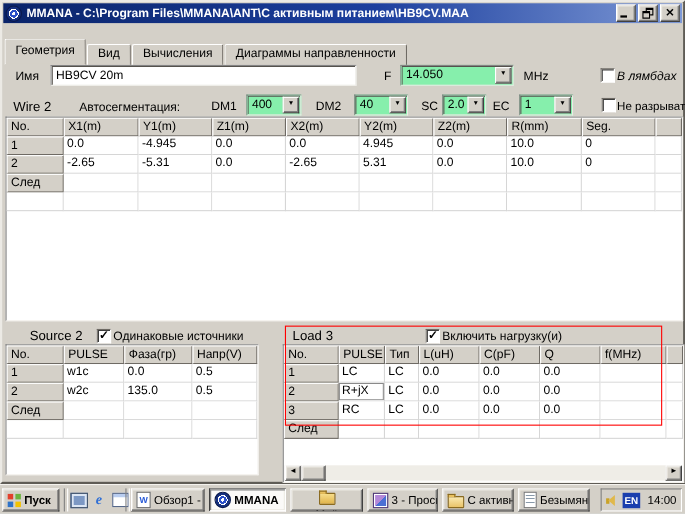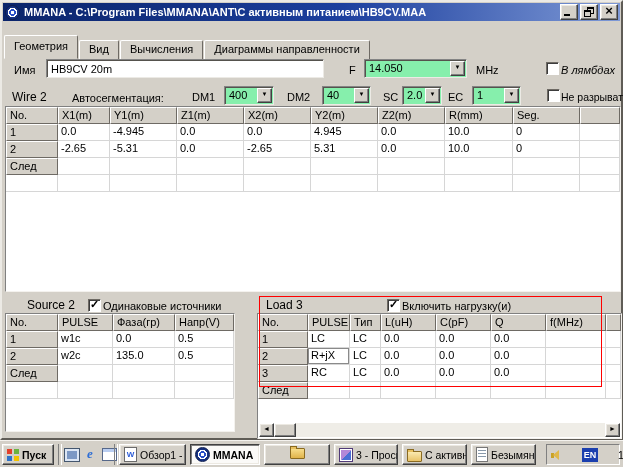--- a/index.html
+++ b/index.html
@@ -43,21 +43,21 @@
   
   .panel{position:absolute;background:#fff;border:1px solid;border-color:#808080 #f4f2ee #f4f2ee #808080;box-sizing:border-box;overflow:hidden;}
   .trow{display:flex;}
   .cell,.hcell{box-sizing:border-box;height:17px;line-height:15px;font-size:11px;padding:0 3px;
                overflow:hidden;white-space:nowrap;flex:none;}
   .cell{background:#fff;border-right:1px solid #d6d6d6;border-bottom:1px solid #d6d6d6;}
   .hcell{background:#d4d0c8;border:1px solid;border-color:#fff #6e6a64 #6e6a64 #fff;}
   .fillc{flex:1 1 auto;}
   .editcell{box-shadow:inset 0 0 0 1px #8a8a8a;}
   
-  .wc0{width:52px}.wc1{width:52px}.wc2{width:67px}.wc3{width:67px}.wc4{width:67px}
+  .wc0{width:52px}.wc1{width:68px}.wc2{width:67px}.wc3{width:67px}.wc4{width:67px}
   .wc5{width:67px}.wc6{width:67px}.wc7{width:68px}.wc8{width:67px}
   .sc0{width:52px}.sc1{width:55px}.sc2{width:62px}.sc3{width:59px}
   .lc0{width:50px}.lc1{width:42px}.lc2{width:31px}.lc3{width:55px}.lc4{width:55px}.lc5{width:55px}.lc6{width:60px}
   .red-rect{position:absolute;left:257px;top:294px;width:341px;height:89px;border:1px solid #ff0000;z-index:5;}
   
   .hscroll{position:absolute;left:1px;right:1px;bottom:1px;height:14px;background:#efede7;}
   .sbtn{position:absolute;top:0;width:15px;height:14px;background:#d4d0c8;border:1px solid;
         border-color:#fff #404040 #404040 #fff;box-shadow:inset -1px -1px 0 #808080,inset 1px 1px 0 #ece9e2;box-sizing:border-box;}
   .sbtn::after{position:absolute;left:0;right:0;top:1px;text-align:center;font-size:7px;}
   .sbtn.sleft{left:0}.sbtn.sleft::after{content:"◄"}
@@ -67,21 +67,21 @@
   
   .taskbar{position:absolute;left:0;top:440px;width:623px;height:27px;background:#d4d0c8;border-top:1px solid #f4f2ee;box-sizing:border-box;}
   .tbtn,.startbtn{position:absolute;top:3px;height:21px;background:#d4d0c8;border:1px solid;
         border-color:#fff #404040 #404040 #fff;box-shadow:inset -1px -1px 0 #808080,inset 1px 1px 0 #ece9e2;
         display:flex;align-items:center;gap:3px;padding:0 4px;font-size:10.5px;white-space:nowrap;overflow:hidden;box-sizing:border-box;}
   .startbtn{font-weight:bold;}
   .tbtn.active{border-color:#404040 #fff #fff #404040;box-shadow:inset 1px 1px 0 #808080,inset -1px -1px 0 #ece9e2;
                background:#fbfaf8;font-weight:bold;}
   .tsep{position:absolute;top:3px;width:2px;height:21px;border-left:1px solid #808080;border-right:1px solid #fff;}
   .tray{position:absolute;right:3px;top:3px;width:74px;height:21px;border:1px solid;border-color:#808080 #fff #fff #808080;
-        display:flex;align-items:center;gap:20px;padding:0 4px;box-sizing:border-box;}
+        display:flex;align-items:center;gap:4px;padding:0 4px;box-sizing:border-box;}
   .lang-badge{width:16px;height:14px;background:#1b3fae;color:#fff;font-size:9px;font-weight:bold;
               text-align:center;line-height:14px;flex:none;}
   .tray-time{font-size:10.5px;margin-left:auto;}
   
   .flag-icon{width:12px;height:12px;flex:none;background:
      linear-gradient(#e3402b,#e3402b) 0 0/5px 5px no-repeat,
      linear-gradient(#6cb33f,#6cb33f) 7px 0/5px 5px no-repeat,
      linear-gradient(#2e73c9,#2e73c9) 0 7px/5px 5px no-repeat,
      linear-gradient(#f3c300,#f3c300) 7px 7px/5px 5px no-repeat;}
   .mmana-icon{width:13px;height:13px;border-radius:50%;flex:none;

